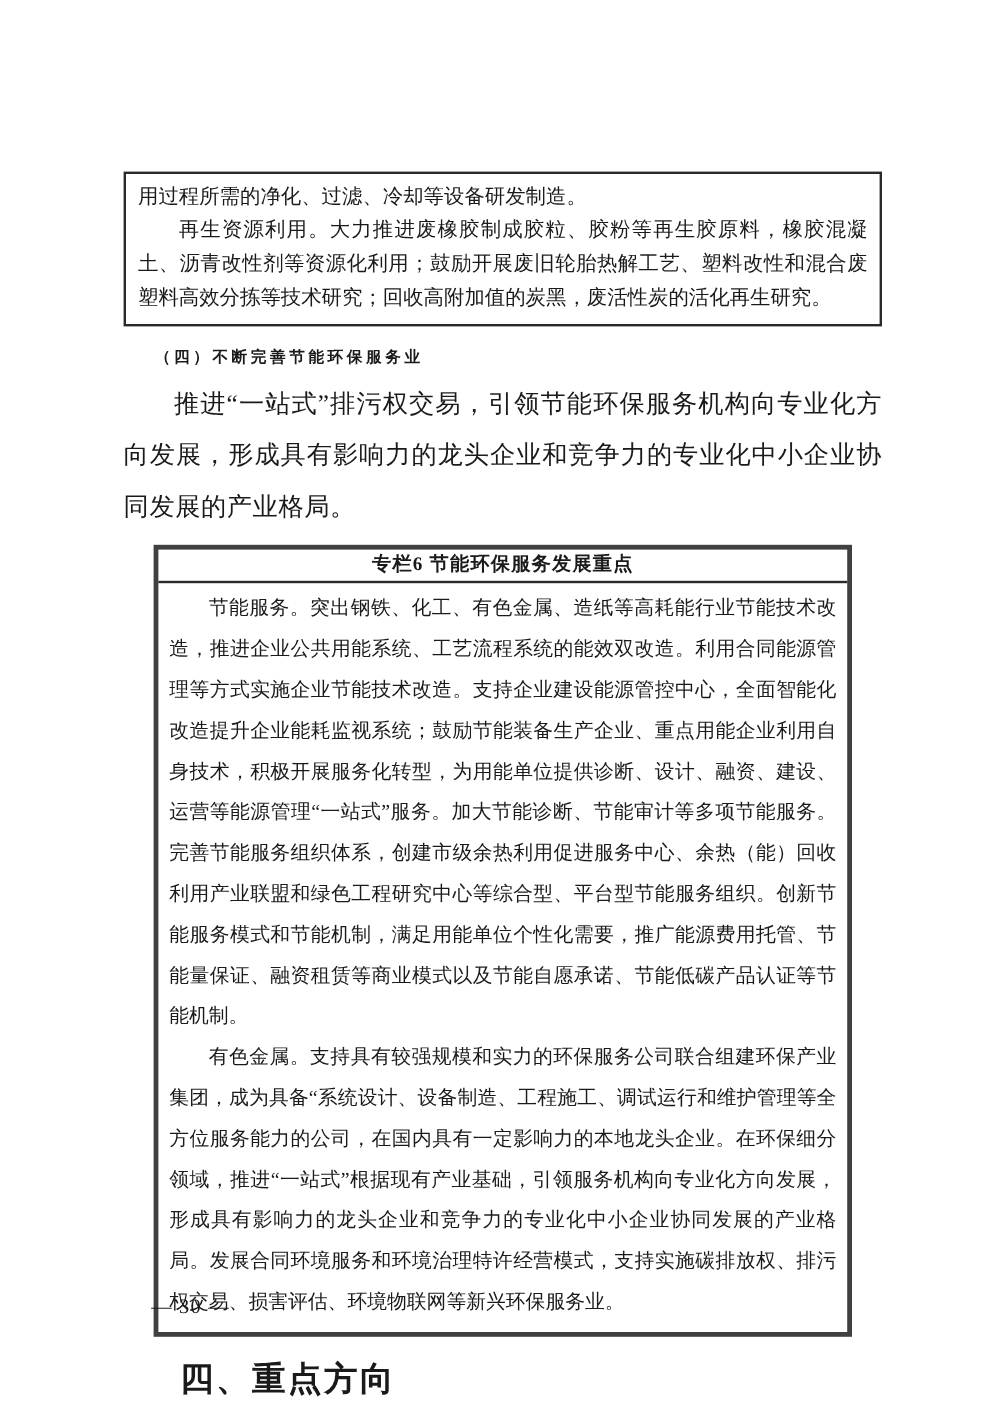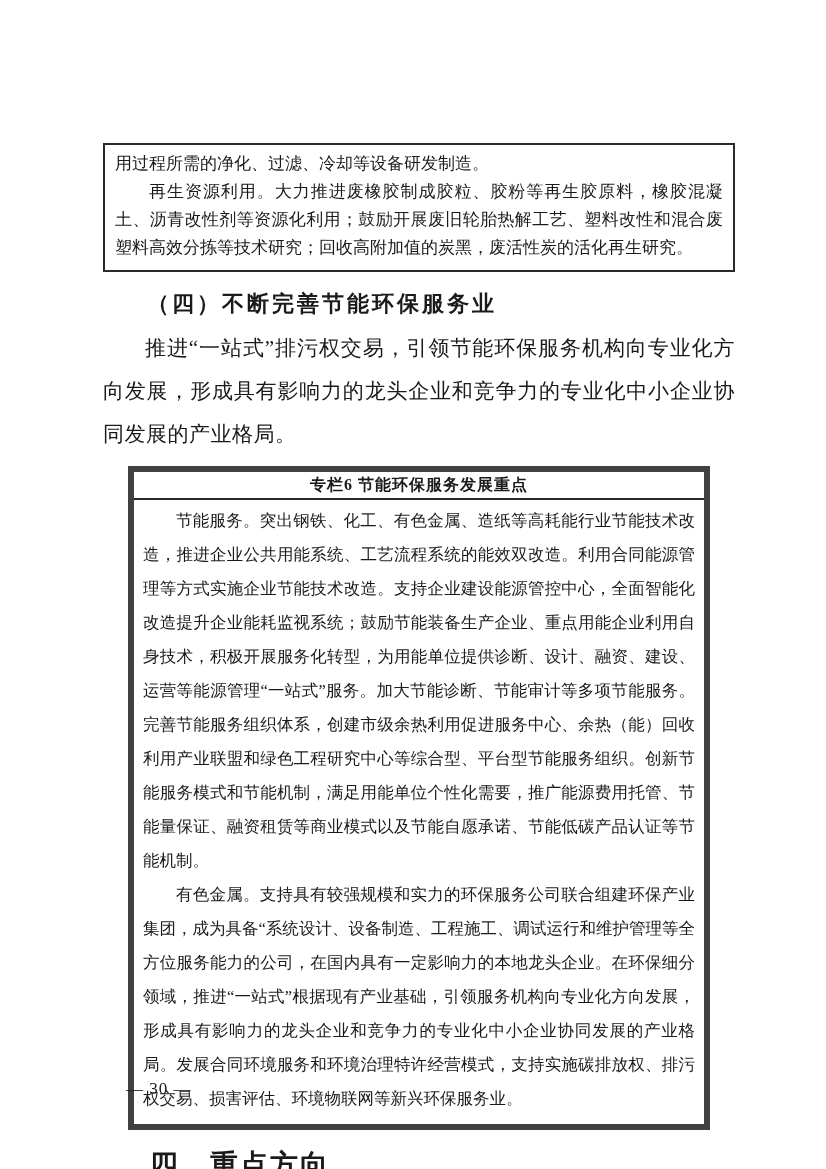--- a/index.html
+++ b/index.html
@@ -36,40 +36,40 @@
   }
   .indent2 {
     text-indent: 2em;
   }
   .bold-lead {
     font-weight: normal;
   }
   
   .sec-heading {
     margin: 17px 0 0 0;
-    font-size: 22px;
+    font-size: 13px;
     font-weight: bold;
     text-indent: 2em;
     letter-spacing: 3px;
   }
   
   .para-large {
     margin: 8px 0 0 0;
     font-size: 21px;
     line-height: 43px;
     text-align: justify;
     text-indent: 2em;
     letter-spacing: 0.5px;
   }
   
   .column-box {
     margin: 10px 0 0 25px;
     width: 582px;
     box-sizing: border-box;
-    border: 6px solid #404040;
+    border: 4px solid #404040;
   }
   .column-title {
     text-align: center;
     font-weight: bold;
     font-size: 16px;
     line-height: 23px;
     padding: 1px 0 2px 0;
     border-bottom: 2px solid #2a2a2a;
     letter-spacing: 1px;
   }

